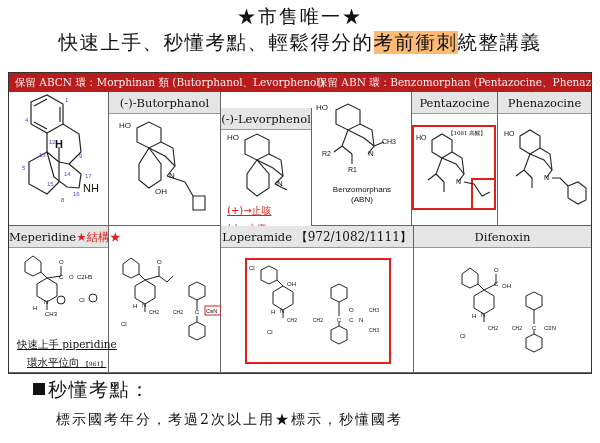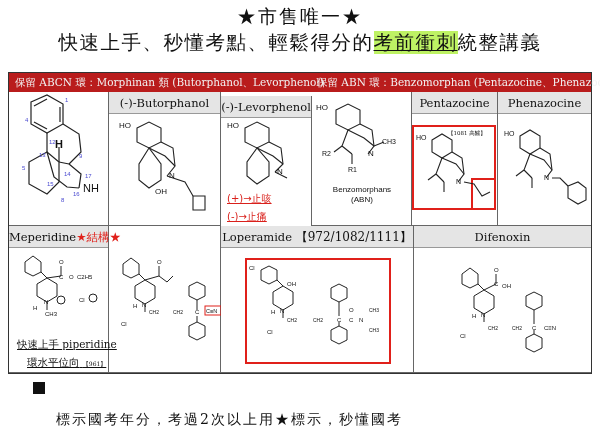--- a/index.html
+++ b/index.html
@@ -9,21 +9,21 @@
     position: relative;
   }
   .title1 {
     position: absolute; left: 0; top: 4px; width: 600px; text-align: center;
     font-size: 19px; letter-spacing: 2px; line-height: 24px;
   }
   .title2 {
     position: absolute; left: 0; top: 30px; width: 600px; text-align: center;
     font-size: 19.5px; letter-spacing: 1.5px; line-height: 26px;
   }
-  .hl { background: #bef264; text-decoration: underline; }
+  .hl { background: #fdba74; }
   .table {
     position: absolute; left: 8px; top: 72px; width: 584px; height: 302px;
     border: 1px solid #333; box-sizing: border-box;
   }
   .hdrbar {
     position: absolute; left: 0; top: 0; width: 582px; height: 19px;
     background: #b91c1c; color: #f2f2f2; font-size: 10.5px; line-height: 19px;
   }
   .hdrbar span { position: absolute; top: 0; white-space: nowrap; }
   .cell { position: absolute; box-sizing: border-box; border-right: 1px solid #666; border-bottom: 1px solid #666; }
@@ -107,21 +107,21 @@
         <polyline points="40,34 56,42 66,52"></polyline>
         <polyline points="58,62 76,68 84,82"></polyline>
         <polygon points="84,82 96,82 96,96 84,96"></polygon>
       </g>
       <text x="10" y="14" font-size="8" fill="#111">HO</text>
       <text x="60" y="64" font-size="8" fill="#111">N</text>
       <text x="46" y="80" font-size="8" fill="#111">OH</text>
     </svg>
   </div>
 
-  <div class="cell" style="left:212px;top:23px;width:91px;height:132px;">
+  <div class="cell" style="left:212px;top:35px;width:91px;height:132px;">
     <div class="chead">(-)-Levorphenol</div>
     <svg width="91" height="80" style="top:22px;left:0" viewBox="0 0 91 80">
       <g stroke="#222" stroke-width="1.1" fill="none">
         <polygon points="24,10 36,4 48,10 48,24 36,30 24,24"></polygon>
         <polyline points="48,24 60,30 62,46 54,54"></polyline>
         <polygon points="36,30 26,44 26,58 36,66 48,58 48,44"></polygon>
         <polyline points="36,30 52,38 62,46"></polyline>
         <line x1="54" y1="54" x2="66" y2="60"></line>
       </g>
       <text x="6" y="10" font-size="8" fill="#111">HO</text>
@@ -300,15 +300,15 @@
       <text x="74" y="80" font-size="5" fill="#111">CH2</text>
       <text x="98" y="80" font-size="5" fill="#111">CH2</text>
       <text x="118" y="80" font-size="6" fill="#111">C</text>
       <text x="130" y="80" font-size="6" fill="#111">C≡N</text>
       <text x="46" y="88" font-size="6" fill="#111">Cl</text>
     </svg>
   </div>
 </div>
 
 <div class="bullet">
-  <span class="sq"></span>
+  <span class="sq"></span><span>秒懂考點：</span>
 </div>
 <div class="para">標示國考年分，考過2次以上用★標示，秒懂國考</div>
 
 </body></html>

